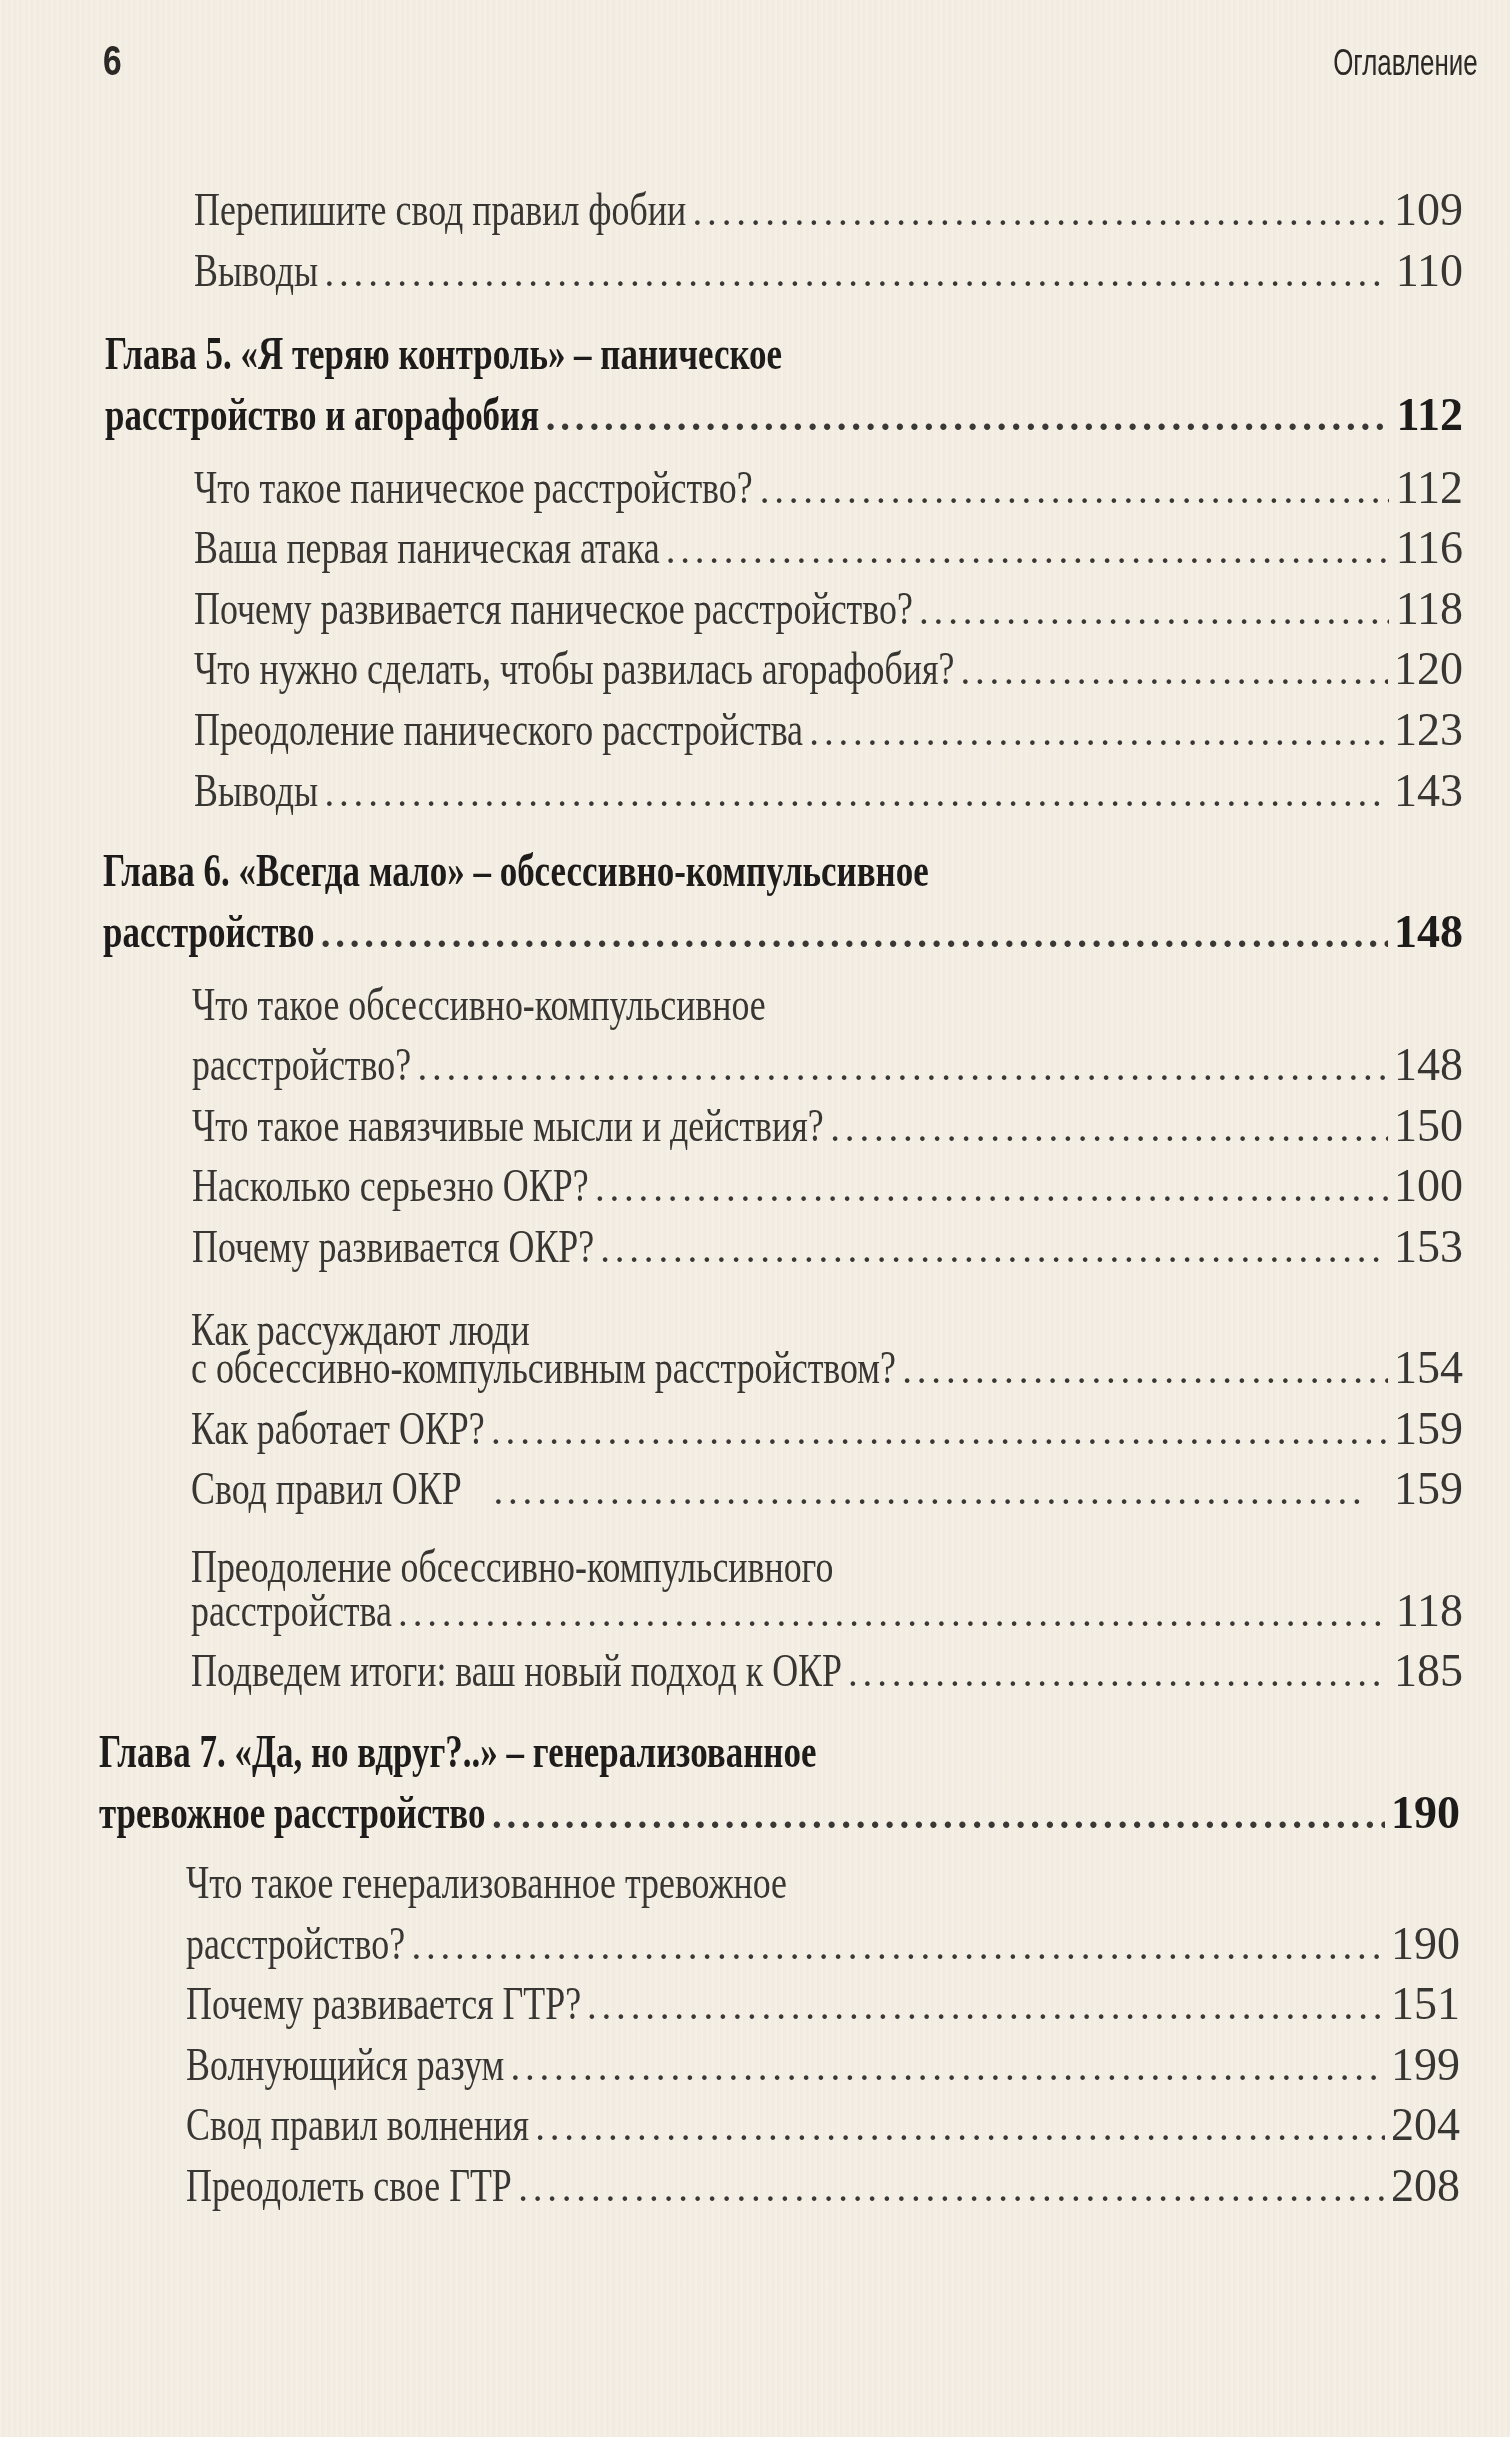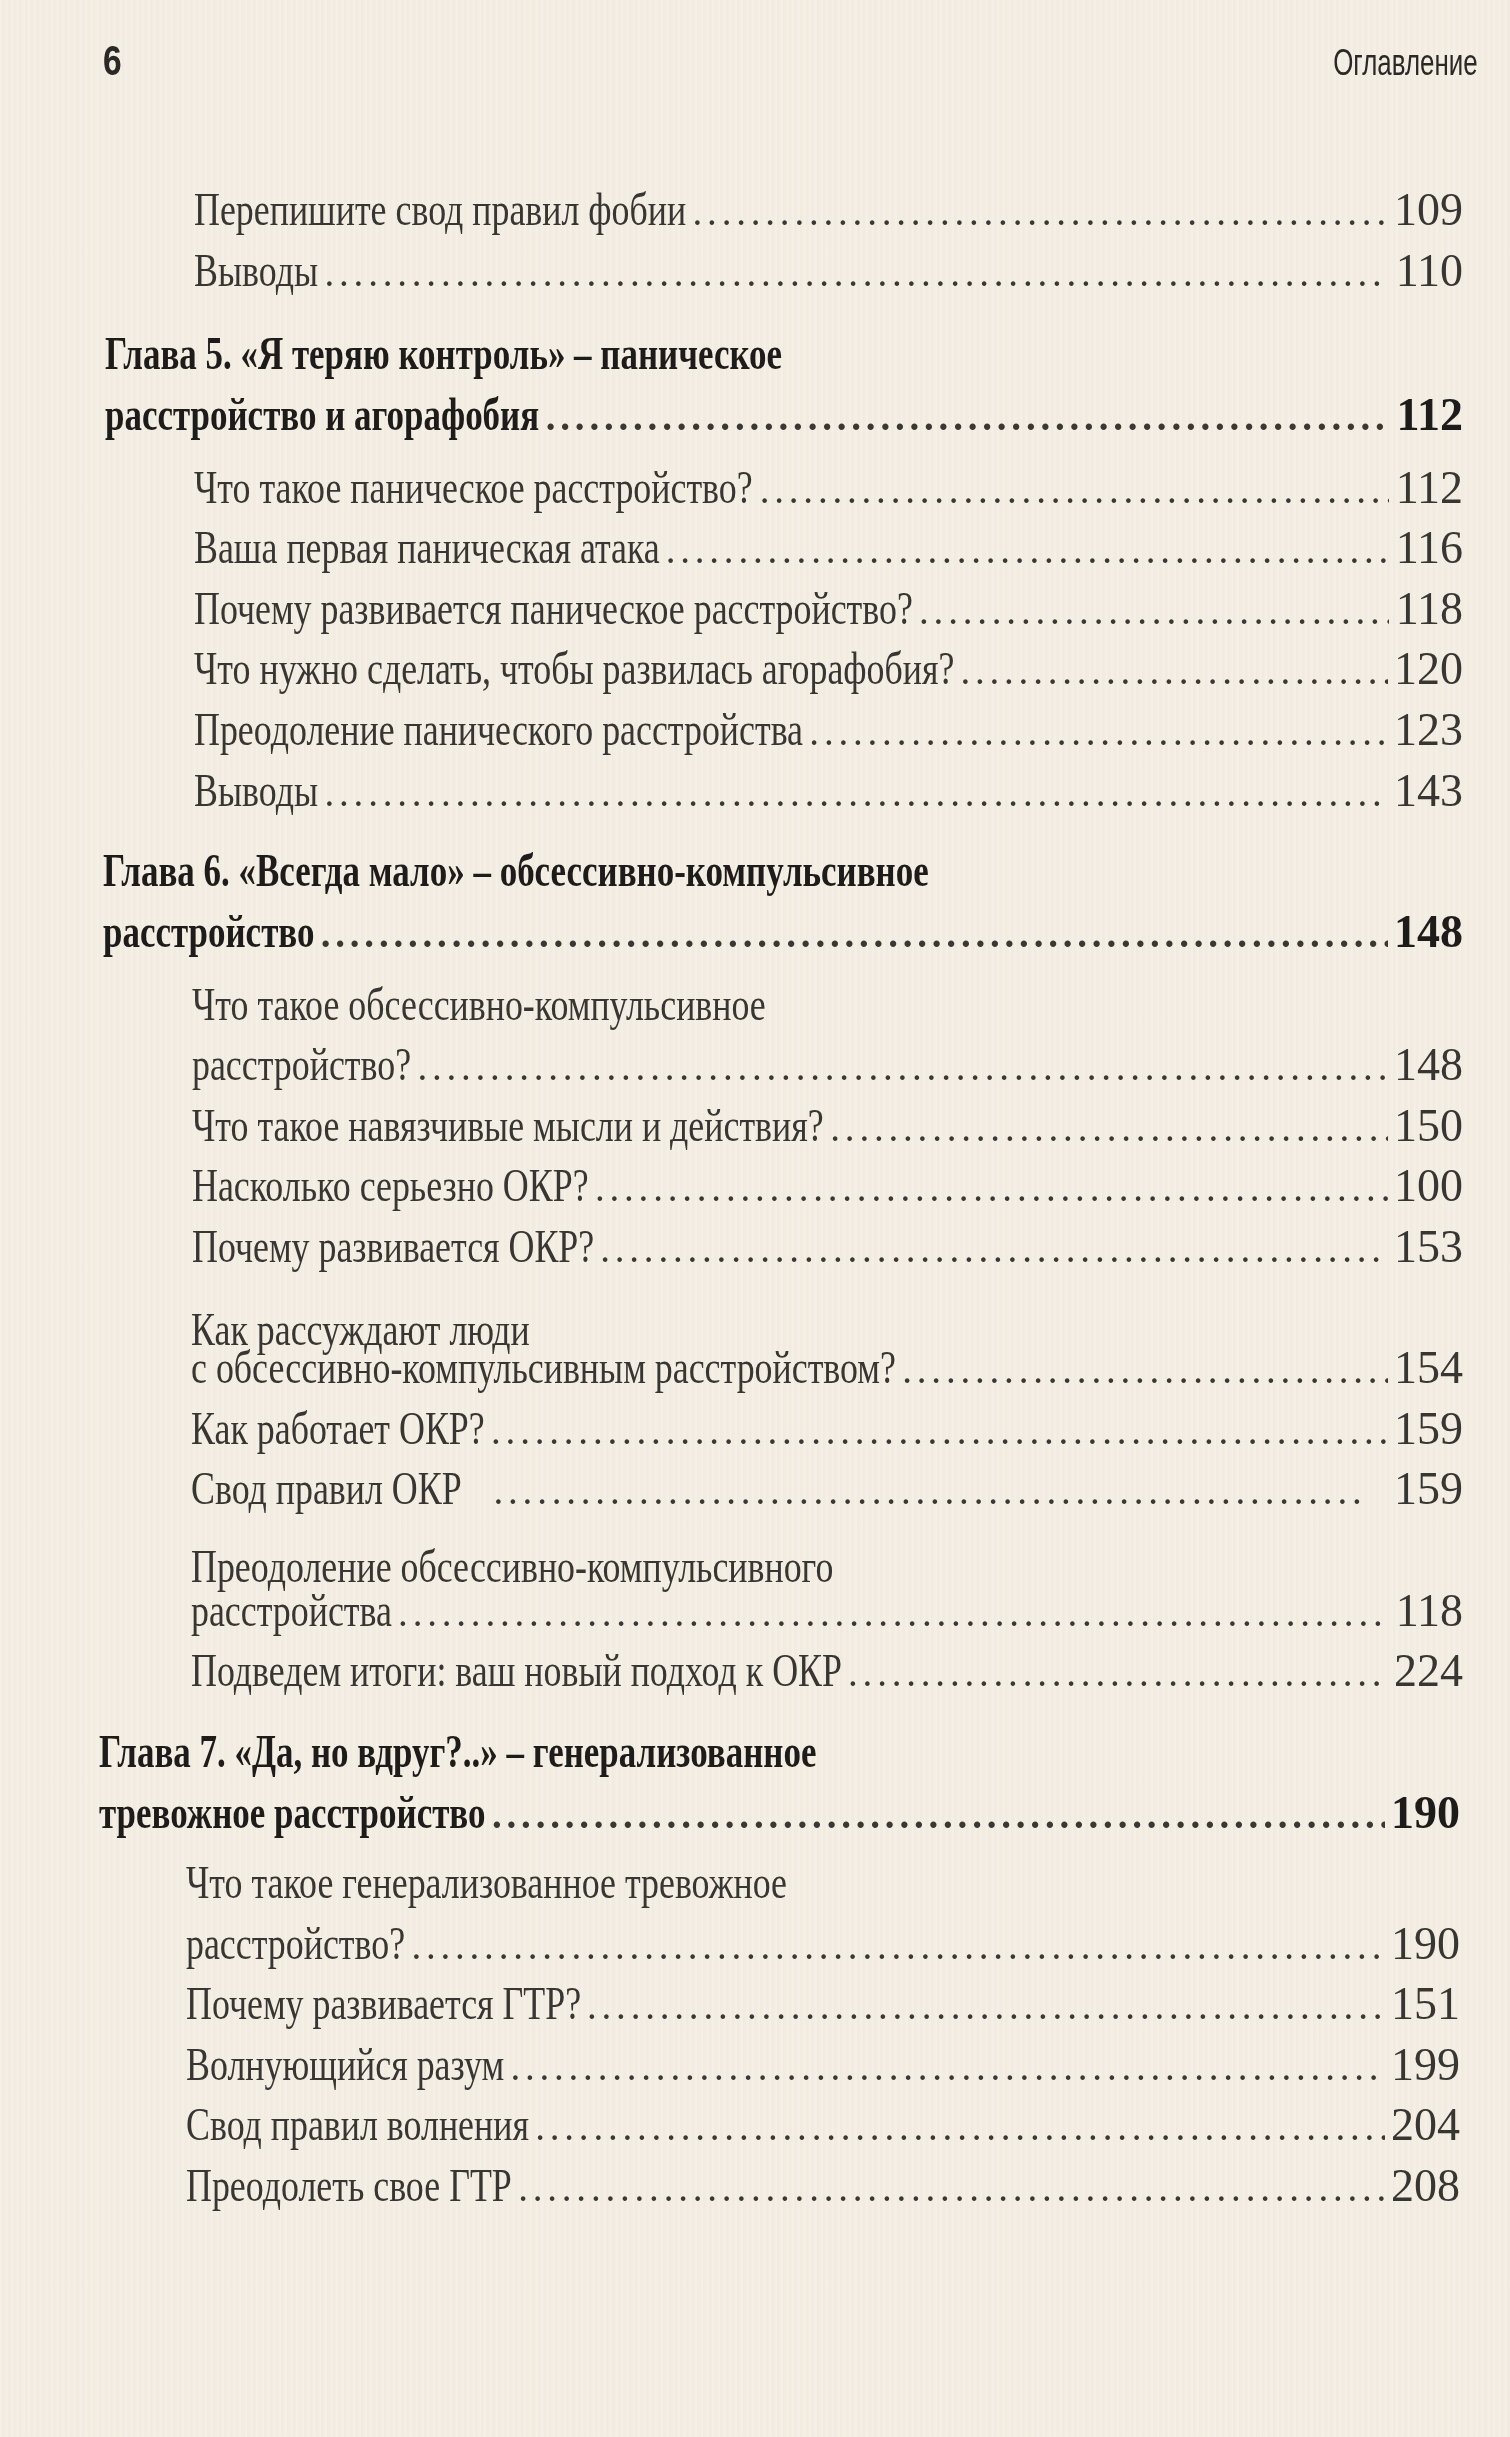--- a/index.html
+++ b/index.html
@@ -152,21 +152,21 @@
     <span class="txt" style="margin-right: -182px;">Преодоление обсессивно-компульсивного</span>
   </div>
   <div class="line sub" style="left:191px;right:47px;top:1580px;">
     <span class="txt" style="margin-right: -57px;">расстройства</span>
     <span class="leader">....................................................................................................</span>
     <span class="pg">118</span>
   </div>
   <div class="line sub" style="left:191px;right:47px;top:1640px;">
     <span class="txt" style="margin-right: -184px;">Подведем итоги: ваш новый подход к ОКР</span>
     <span class="leader">....................................................................................................</span>
-    <span class="pg">224</span>
+    <span class="pg">185</span>
   </div>
 
   <div class="line chapter" style="left:99px;right:50px;top:1721px;">
     <span class="txt" style="margin-right: -227px;">Глава 7. «Да, но вдруг?..» – генерализованное</span>
   </div>
   <div class="line chapter" style="left:99px;right:50px;top:1782px;">
     <span class="txt" style="margin-right: -122px;">тревожное расстройство</span>
     <span class="leader">....................................................................................................</span>
     <span class="pg">190</span>
   </div>

